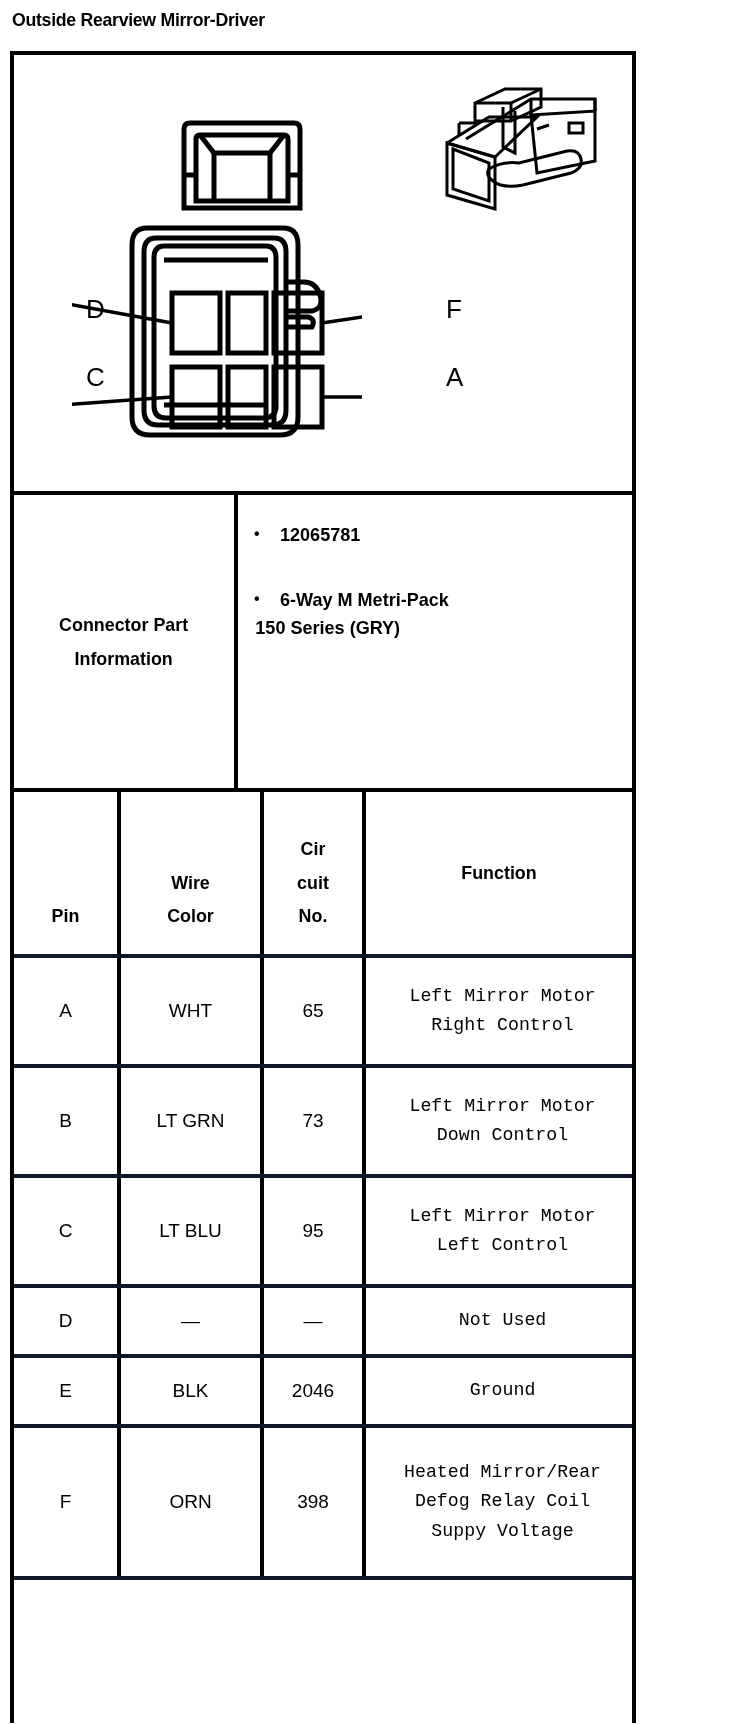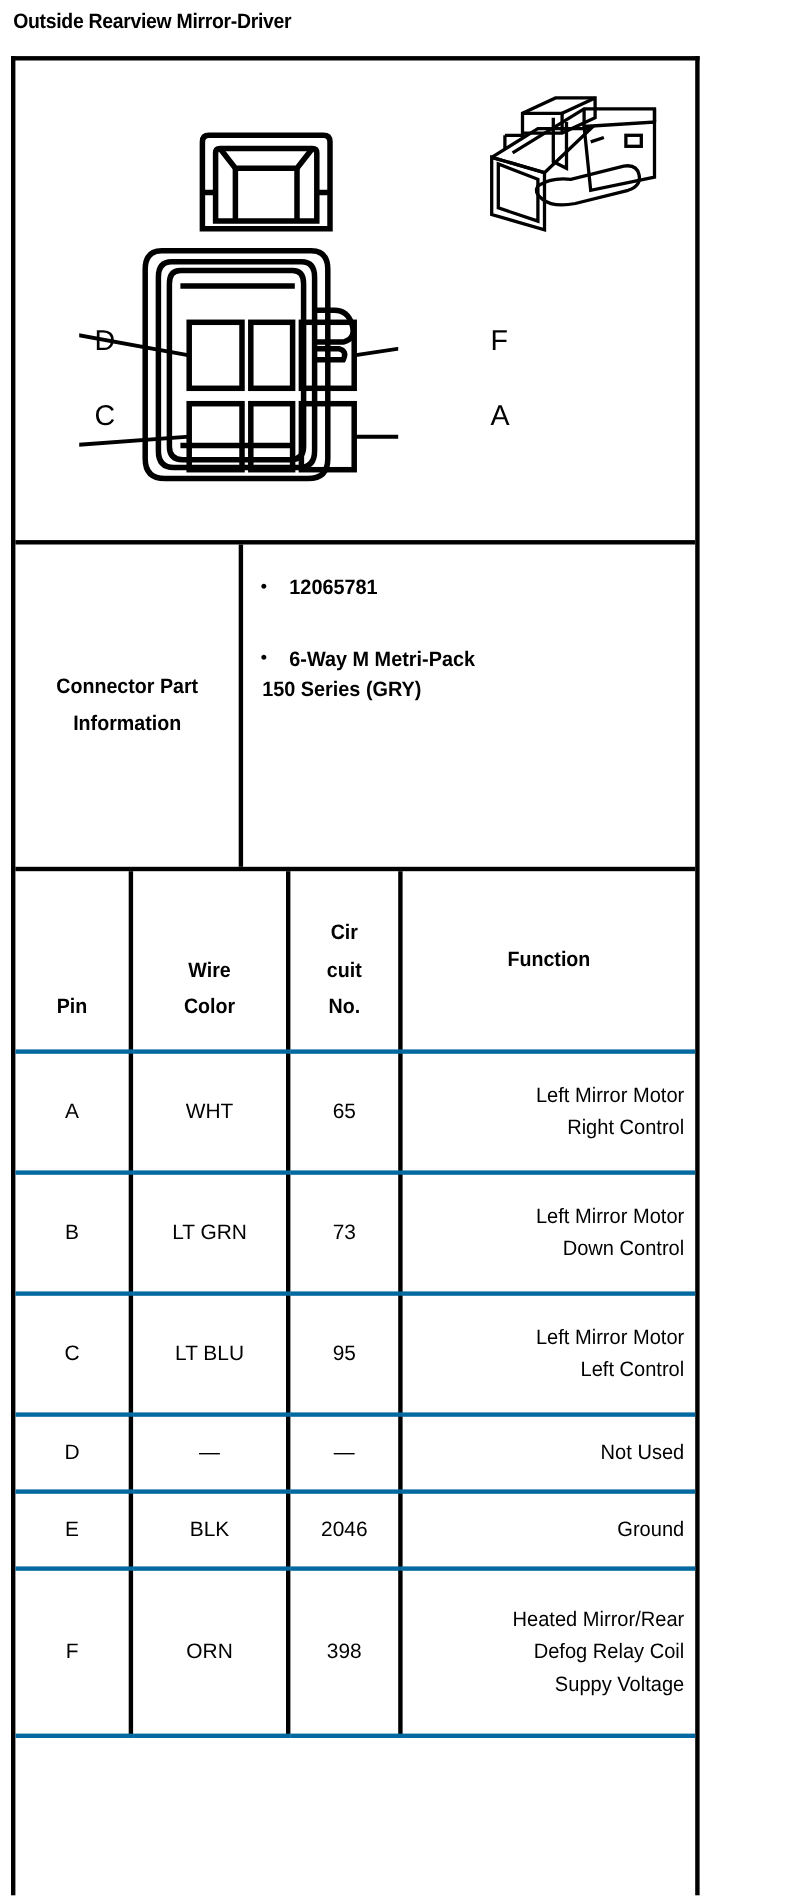--- a/index.html
+++ b/index.html
@@ -72,21 +72,21 @@
   #callout-a { left: 432px; top: 309px; }
 
   
   #part-info-row {
     display: flex;
     width: 100%;
     height: 297px;
     border-bottom: 4px solid #000;
   }
   #part-info-label-cell {
-    width: 207px;
+    width: 224px;
     border-right: 4px solid #000;
     display: flex;
     align-items: center;
     justify-content: center;
     text-align: center;
     padding: 0 6px;
   }
   #part-info-label-cell .lbl {
     font-size: 19px;
     font-weight: bold;
@@ -121,21 +121,21 @@
     border-collapse: collapse;
     table-layout: fixed;
   }
   #pin-table col.c-pin  { width: 105px; }
   #pin-table col.c-wire { width: 143px; }
   #pin-table col.c-cir  { width: 102px; }
   #pin-table col.c-func { width: auto;  }
 
   #pin-table th, #pin-table td {
     border-right: 4px solid #000;
-    border-bottom: 4px solid #0369a1;
+    border-bottom: 4px solid #0f172a;
     vertical-align: middle;
   }
   #pin-table th:last-child, #pin-table td:last-child { border-right: none; }
 
   #pin-table thead th {
     height: 164px;
     font-size: 19px;
     font-weight: bold;
     text-align: center;
     vertical-align: bottom;
@@ -145,22 +145,23 @@
   #pin-table thead th .hdr { display: block; transform: scaleX(0.94); }
   #pin-table thead th.func-head { vertical-align: middle; padding-bottom: 0; margin-top: 12px; }
 
   #pin-table tbody td {
     font-size: 19px;
     font-weight: 400;
     text-align: center;
     line-height: 1.55;
   }
   #pin-table tbody td.func {
-    text-align: right;
+    text-align: center;
     padding-left: 17px;
+    font-family: Liberation Mono, monospace;
   }
   .row-tall  td { height: 110px; }
   .row-short td { height: 70px; }
   .row-xtall td { height: 152px; }
   #pin-table tbody td .ln { display: block; transform: scaleX(0.96); transform-origin: left center; }
   #pin-table tbody td.func .ln { transform-origin: left center; }
   #pin-table tbody td:not(.func) .ln { transform-origin: center center; }
 </style>
 </head>
 <body>

